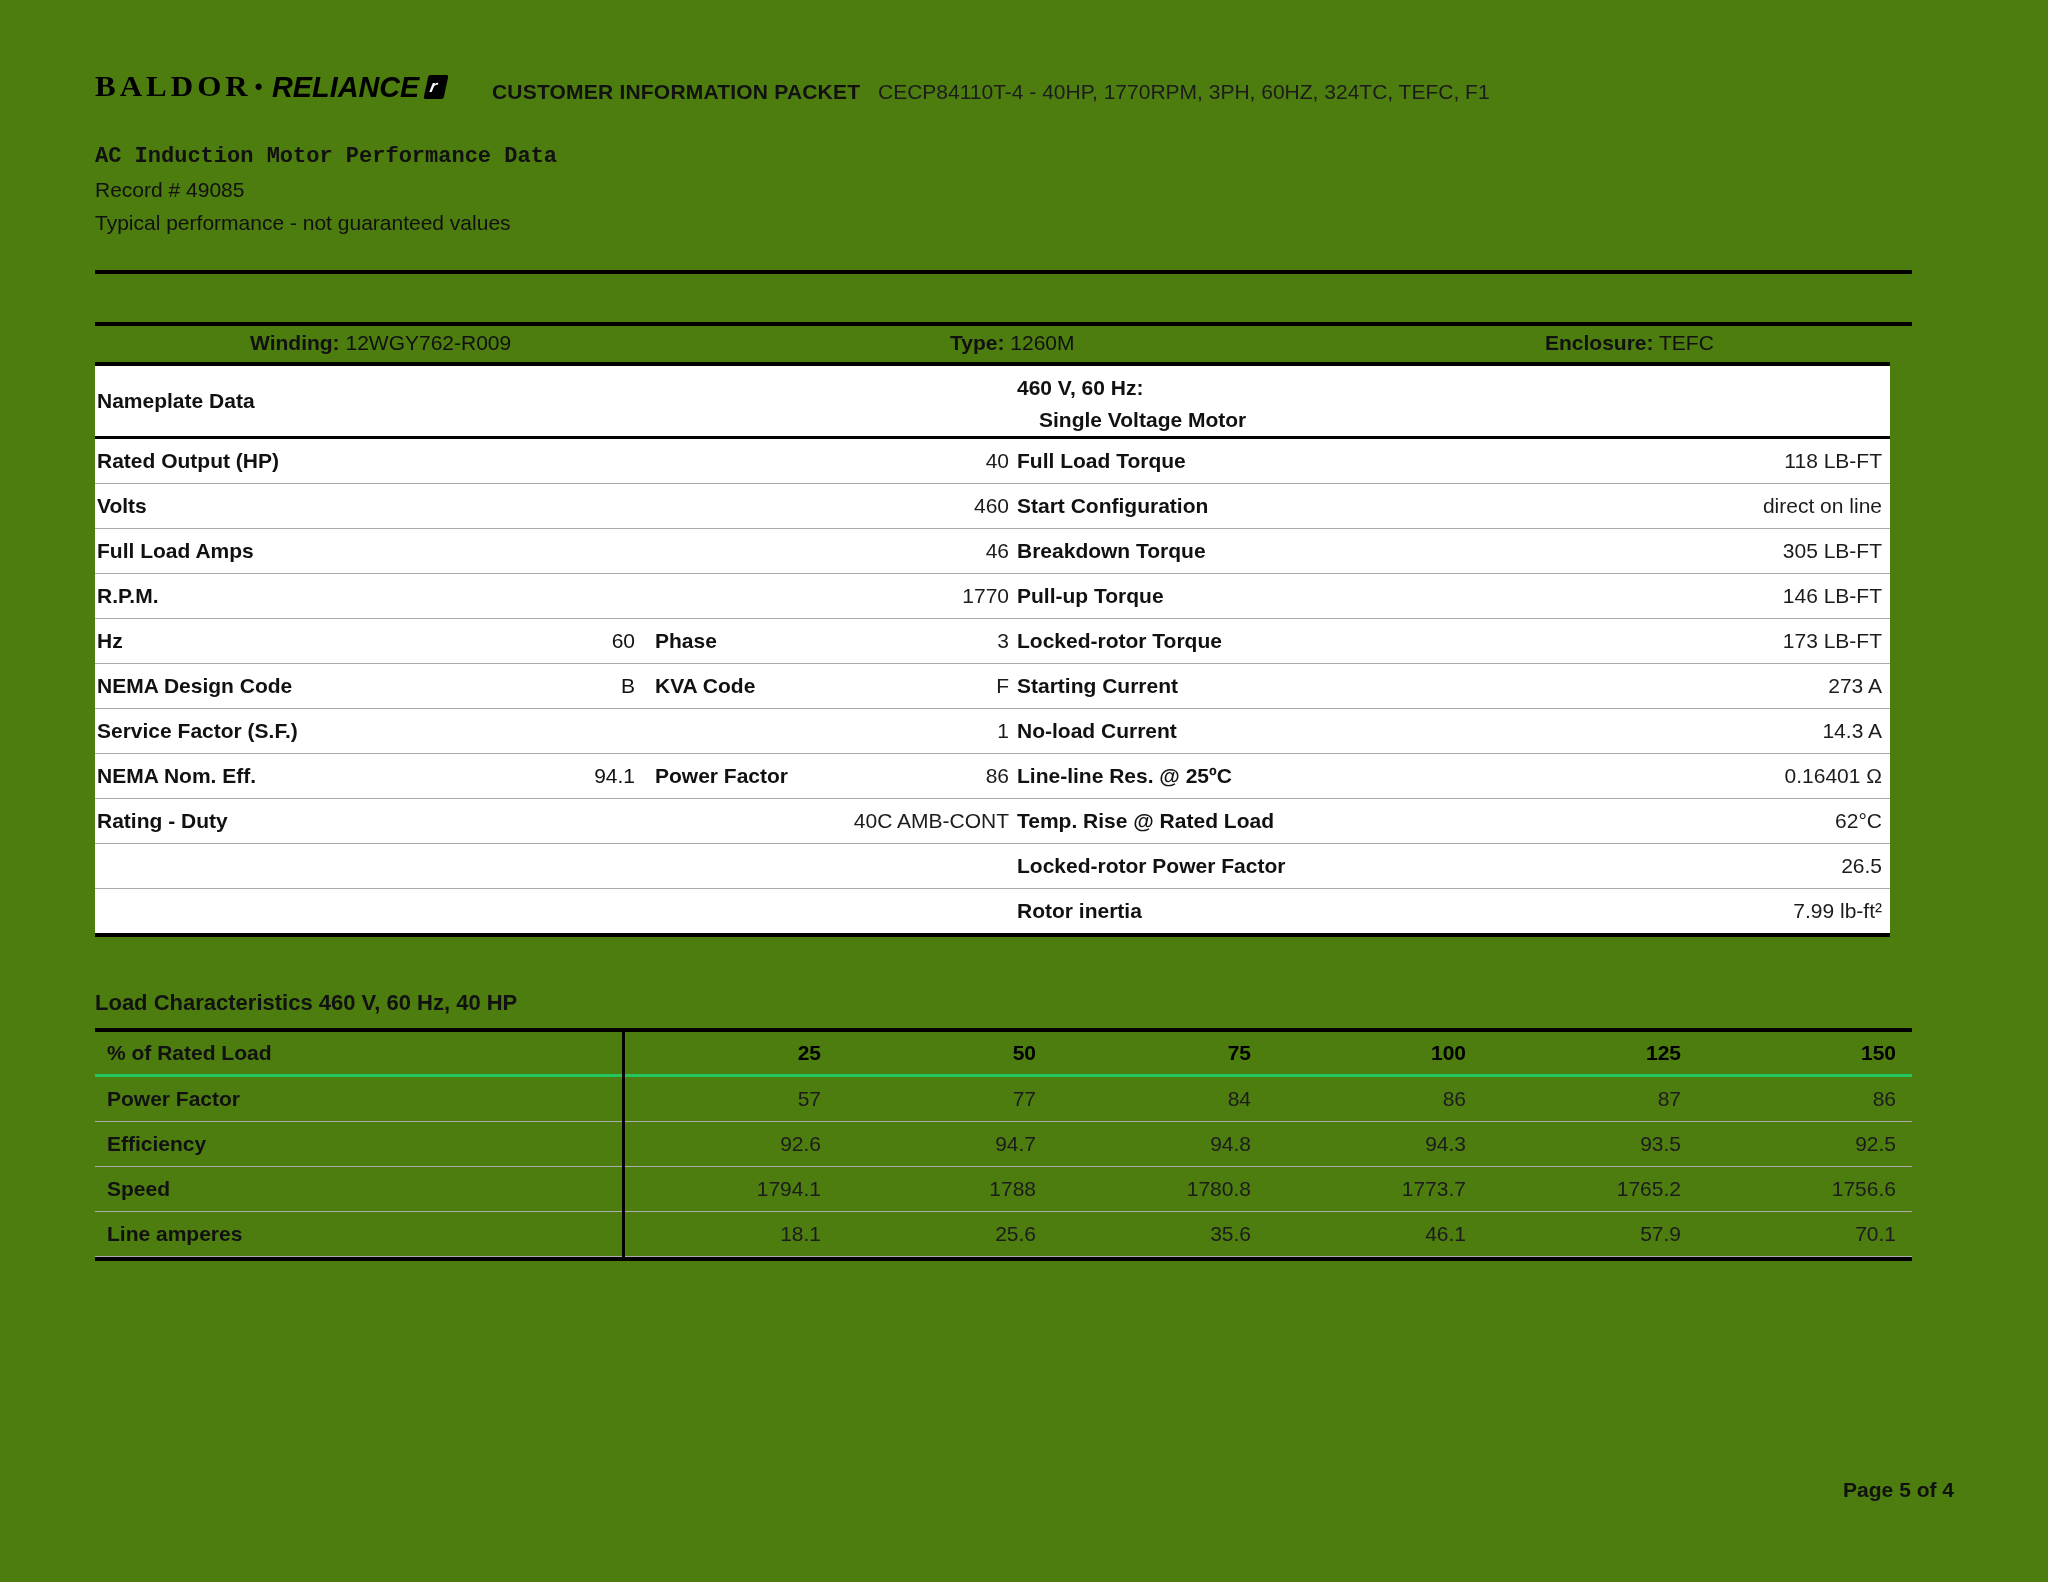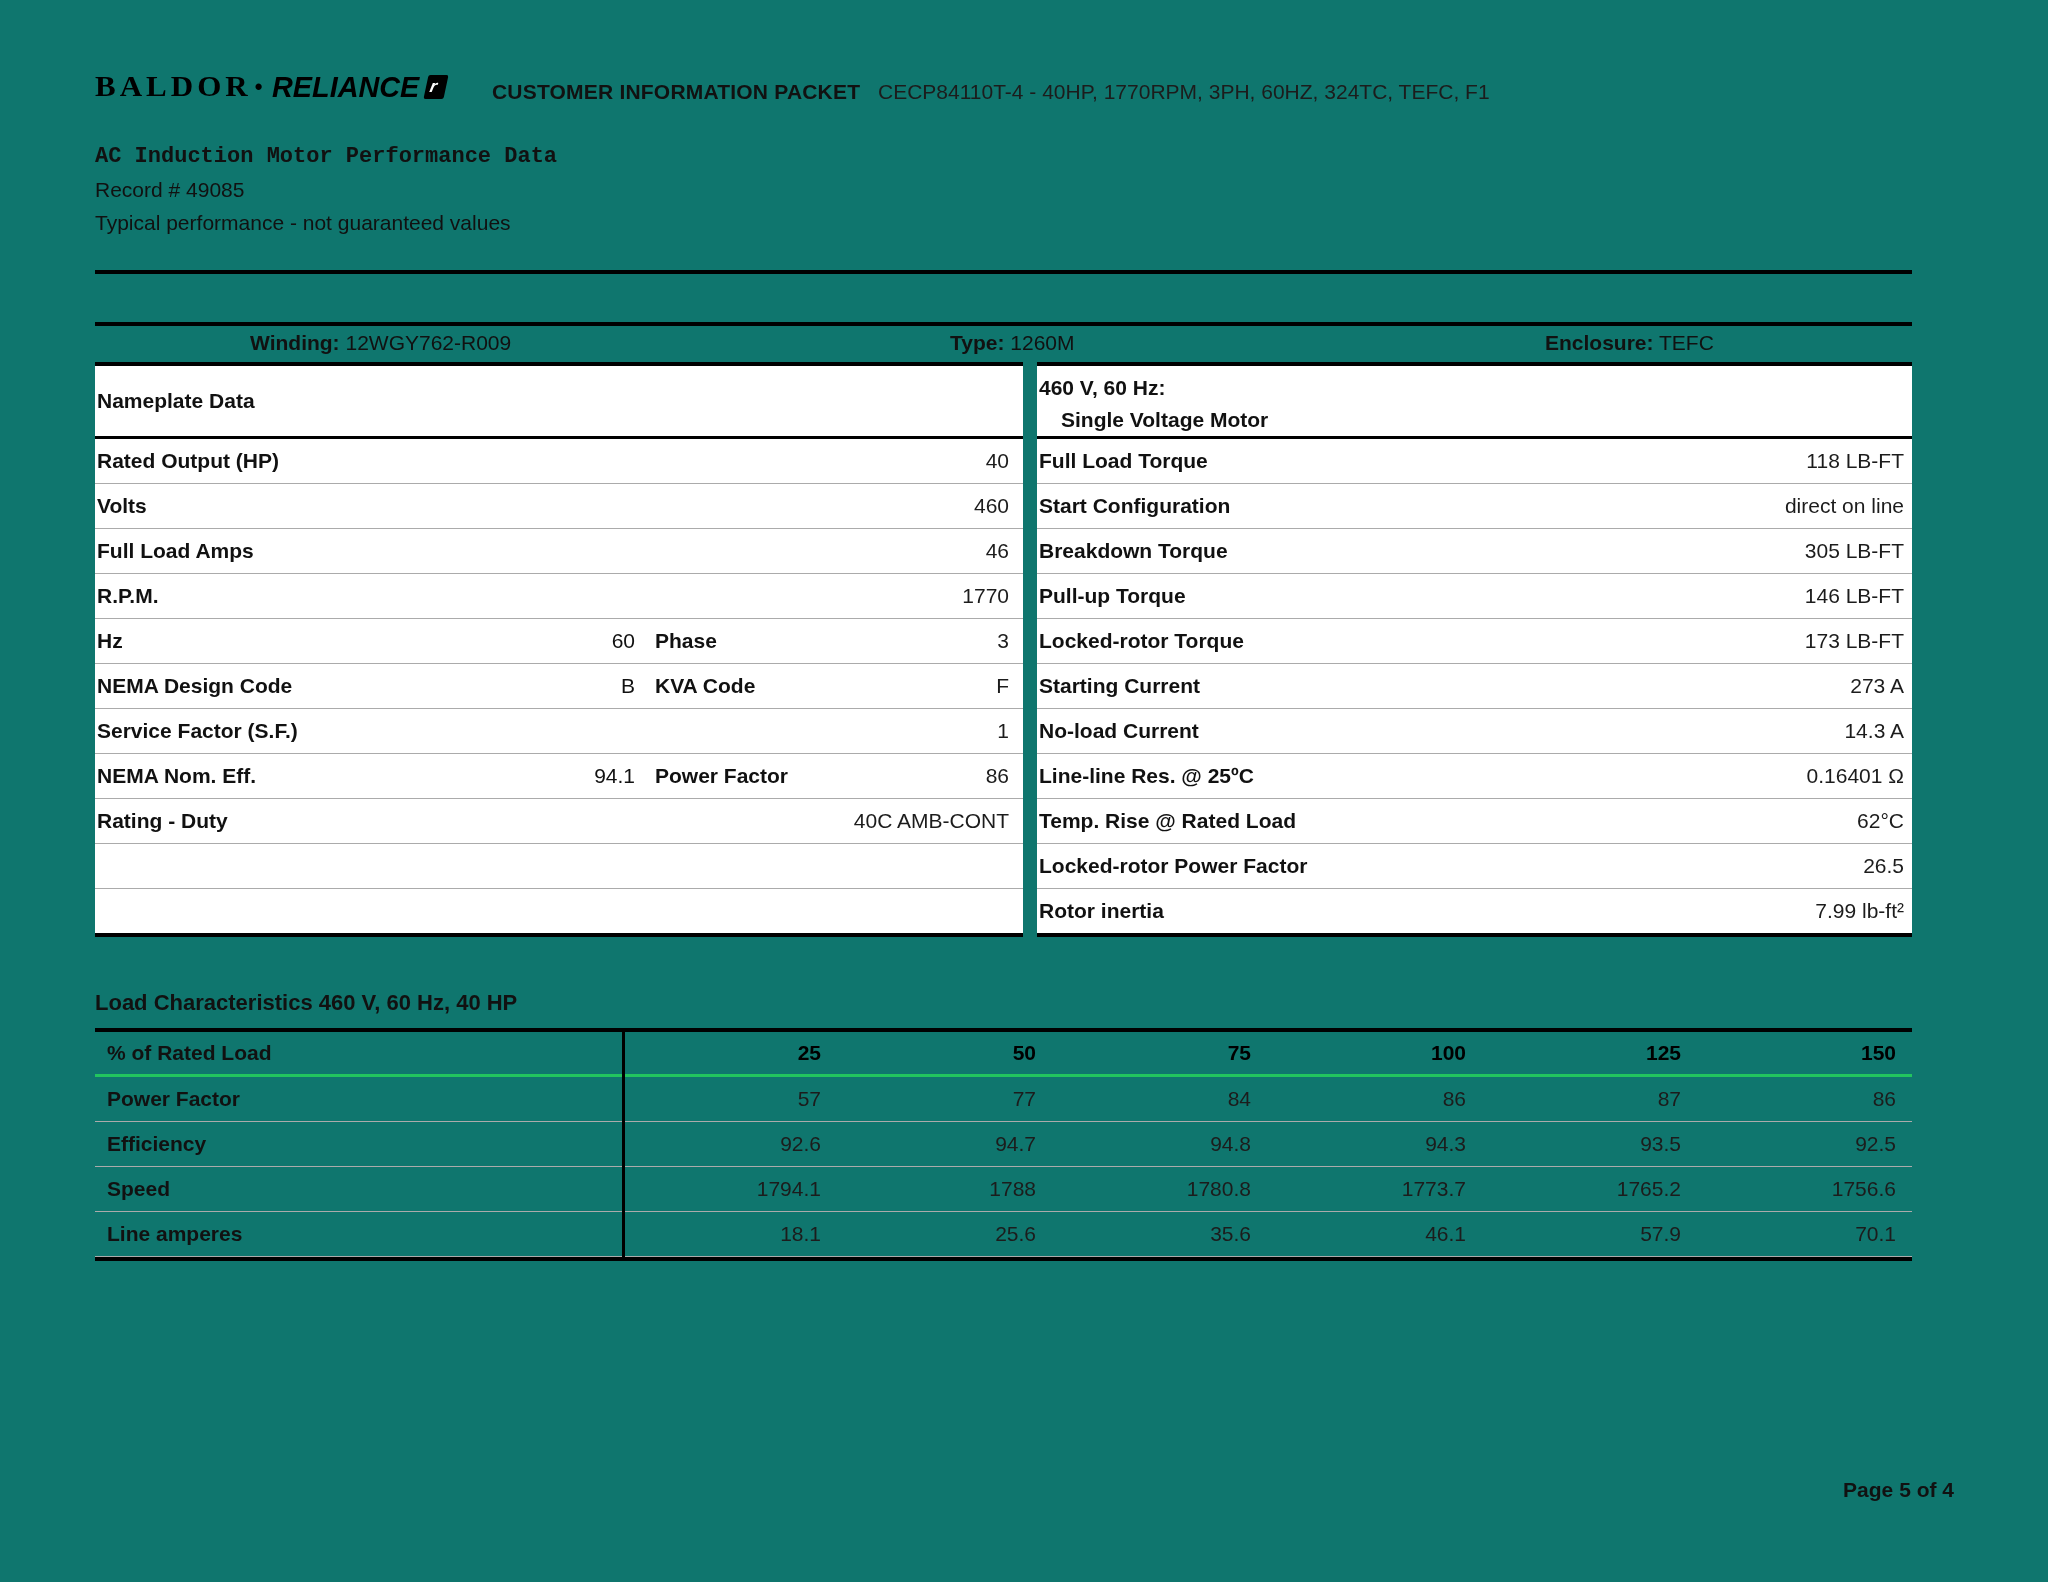--- a/index.html
+++ b/index.html
@@ -1,17 +1,17 @@
 <!DOCTYPE html>
 <html><head>
 <meta charset="utf-8">
 <style>
   html,body { margin:0; padding:0; background:#e8e8e8; }
   .page {
-    position:relative; width:2048px; height:1582px; background:#0f766e;
+    position:relative; width:2048px; height:1582px; background:#4d7c0f;
     font-family:"Liberation Sans", sans-serif; color:#111; overflow:hidden;
   }
   .abs { position:absolute; }
 
   
   .logo { left:95px; top:68px; height:38px; display:flex; align-items:center; white-space:nowrap; }
   .logo-baldor {
     font-family:"Liberation Serif", serif; font-weight:bold; font-size:31px;
     letter-spacing:4px; color:#000; transform:scaleY(0.92);
   }
@@ -40,21 +40,21 @@
   .winding-bar { left:95px; top:270px; width:1817px; border-top:4px solid #000; border-bottom:4px solid #000; height:48px; }
   .winding-bar .item { position:absolute; top:0; line-height:48px; font-size:21px; white-space:nowrap;margin-top:45px; }
   .wb-winding { left:155px; }
   .wb-type { left:855px; }
   .wb-enclosure { left:1450px; }
   .blbl { font-weight:bold; }
 
   
   .spec-table { top:362px; border-top:4px solid #000; border-bottom:4px solid #000; background:#fff; }
   .ntable { left:95px; width:928px; }
-  .vtable { left:1037px; width:875px; }
+  .vtable { left:1015px; width:875px; }
   .spec-head { height:70px; border-bottom:3px solid #000; position:relative; }
   .spec-head .h1 { position:absolute; left:2px; top:0; line-height:70px; font-size:21px; font-weight:bold; }
   .spec-head .vh1 { position:absolute; left:2px; top:10px; font-size:21px; font-weight:bold; }
   .spec-head .vh2 { position:absolute; left:24px; top:42px; font-size:21px; font-weight:bold; }
   .srow { height:44px; position:relative; border-bottom:1px solid #ababab; font-size:21px; }
   .srow:last-child { border-bottom:none; }
   .srow span { line-height:44px; white-space:nowrap; }
   .srow .lbl  { position:absolute; left:2px; font-weight:bold; }
   .srow .mid  { position:absolute; right:388px; }
   .srow .lbl2 { position:absolute; left:560px; font-weight:bold; }

